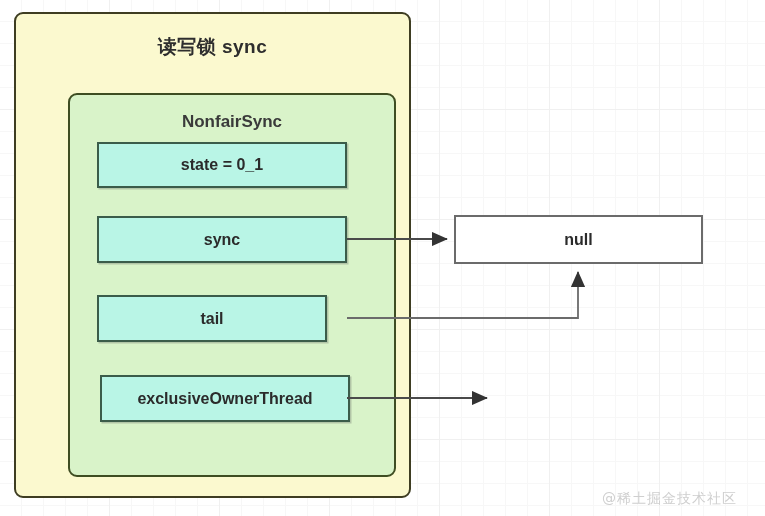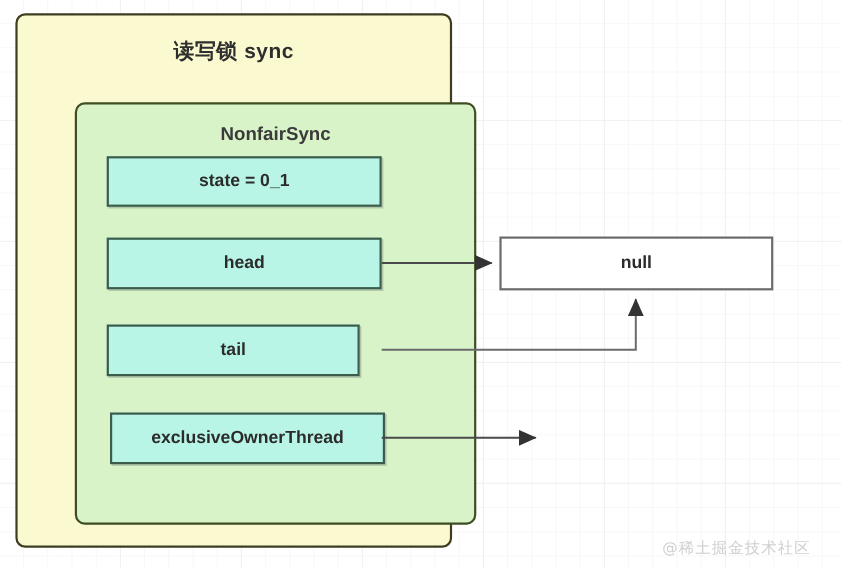--- a/index.html
+++ b/index.html
@@ -71,21 +71,21 @@
     text-align: center;
     font-size: 19px;
     font-weight: bold;
     color: #2e2e2e;
     letter-spacing: 0.5px;
   }
 
   #nonfair-sync {
     left: 52px;
     top: 79px;
-    width: 365px;
+    width: 328px;
     height: 384px;
     background: #d9f3c9;
     border: 2.5px solid #3e4d22;
     border-radius: 9px;
     display: block;
   }
   #nonfair-title {
     position: absolute;
     left: 0;
     right: 0;
@@ -162,21 +162,21 @@
 
   <div class="box" id="outer-sync">
     <div id="outer-title">读写锁 sync</div>
 
     <div class="box" id="nonfair-sync">
       <div id="nonfair-title">NonfairSync</div>
     </div>
   </div>
 
   <div class="box field-box" id="field-state">state = 0_1</div>
-  <div class="box field-box" id="field-head">head</div>
+  <div class="box field-box" id="field-head">sync</div>
   <div class="box field-box" id="field-tail">tail</div>
   <div class="box field-box" id="field-owner">exclusiveOwnerThread</div>
 
   <div class="box" id="null-box">null</div>
 
   <svg id="connectors">
     <defs>
       <marker id="arrowhead" markerWidth="9" markerHeight="8" refX="8.5" refY="4" orient="auto">
         <polygon points="0,0 9,4 0,8" fill="#333333"></polygon>
       </marker>

